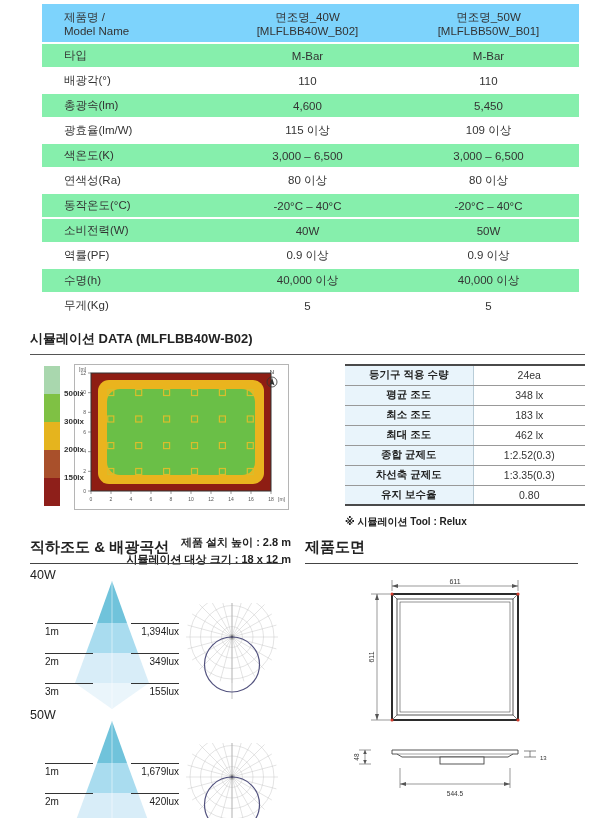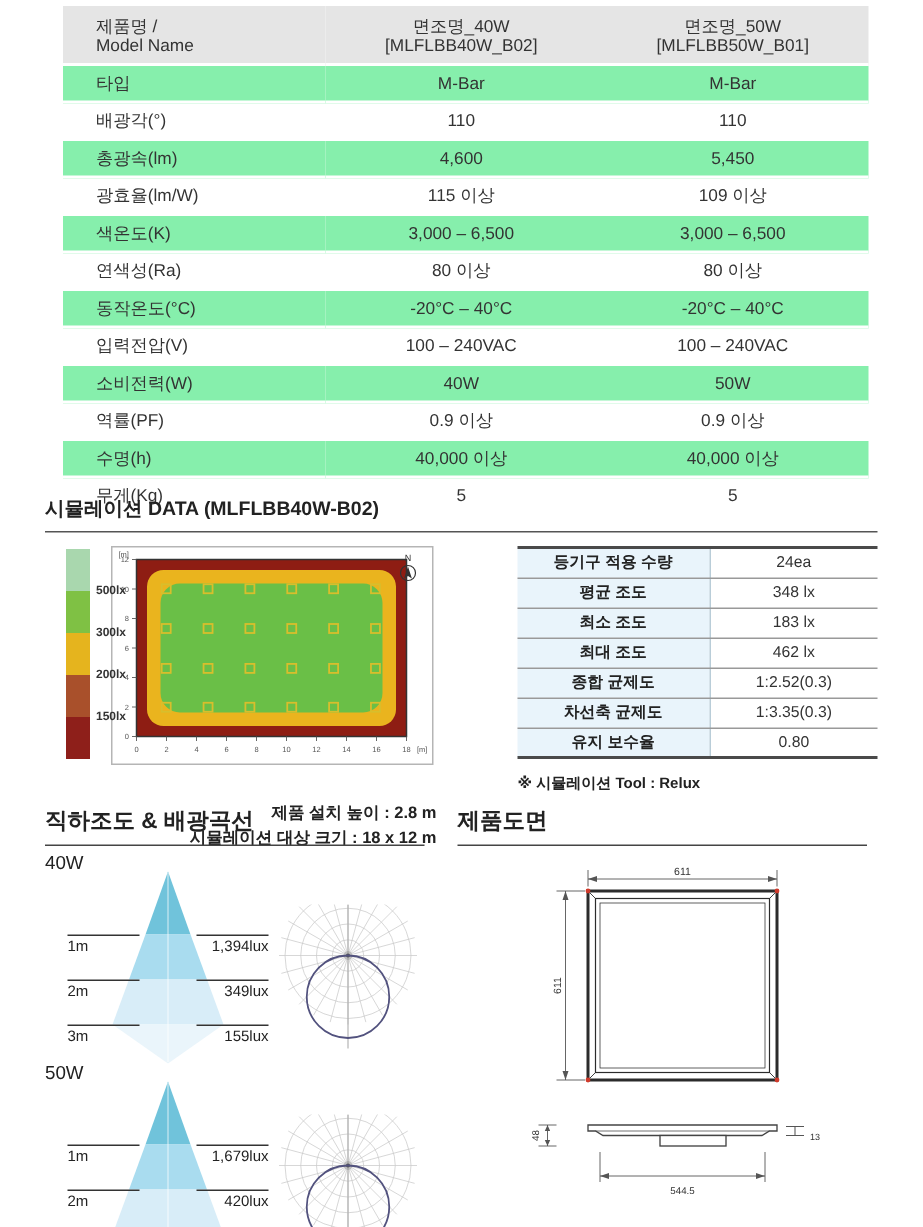--- a/index.html
+++ b/index.html
@@ -3,21 +3,21 @@
 <meta charset="utf-8">
 <style>
   * { margin:0; padding:0; box-sizing:border-box; }
   html,body { background:#fff; }
   body { font-family:"Liberation Sans","DejaVu Sans",sans-serif; color:#333; }
   .page { position:relative; width:615px; height:818px; background:#fff; overflow:hidden; }
 
   
   .spec-table { position:absolute; top:4px; left:42px; width:537px; border-collapse:separate; border-spacing:0; }
   .spec-table th, .spec-table td { font-weight:normal; font-size:11.5px; color:#333; padding:4px 4px; border-bottom:2px solid #fff; }
-  .spec-table th { background:#e5e5e5; height:40px; vertical-align:middle; }
+  .spec-table th { background:#7dd3fc; height:40px; vertical-align:middle; }
   .spec-table .lbl { text-align:left; padding-left:22px; }
   .spec-table .val { text-align:center; }
   .spec-table tr.shade td { background:#86efac; }
   .spec-table td { height:23px; }
 
   
   .sec-title { font-size:13px; font-weight:bold; color:#222; padding-bottom:6px; border-bottom:1px solid #555; }
 
   
   .sim-section { position:absolute; top:330px; left:30px; width:555px; }
@@ -106,25 +106,20 @@
         </tr>
         <tr class="">
           <td class="lbl">연색성(Ra)</td>
           <td class="val">80 이상</td>
           <td class="val">80 이상</td>
         </tr>
         <tr class="shade">
           <td class="lbl">동작온도(°C)</td>
           <td class="val">-20°C – 40°C</td>
           <td class="val">-20°C – 40°C</td>
-        </tr>
-        <tr class="">
-          <td class="lbl">입력전압(V)</td>
-          <td class="val">100 – 240VAC</td>
-          <td class="val">100 – 240VAC</td>
         </tr>
         <tr class="shade">
           <td class="lbl">소비전력(W)</td>
           <td class="val">40W</td>
           <td class="val">50W</td>
         </tr>
         <tr class="">
           <td class="lbl">역률(PF)</td>
           <td class="val">0.9 이상</td>
           <td class="val">0.9 이상</td>

